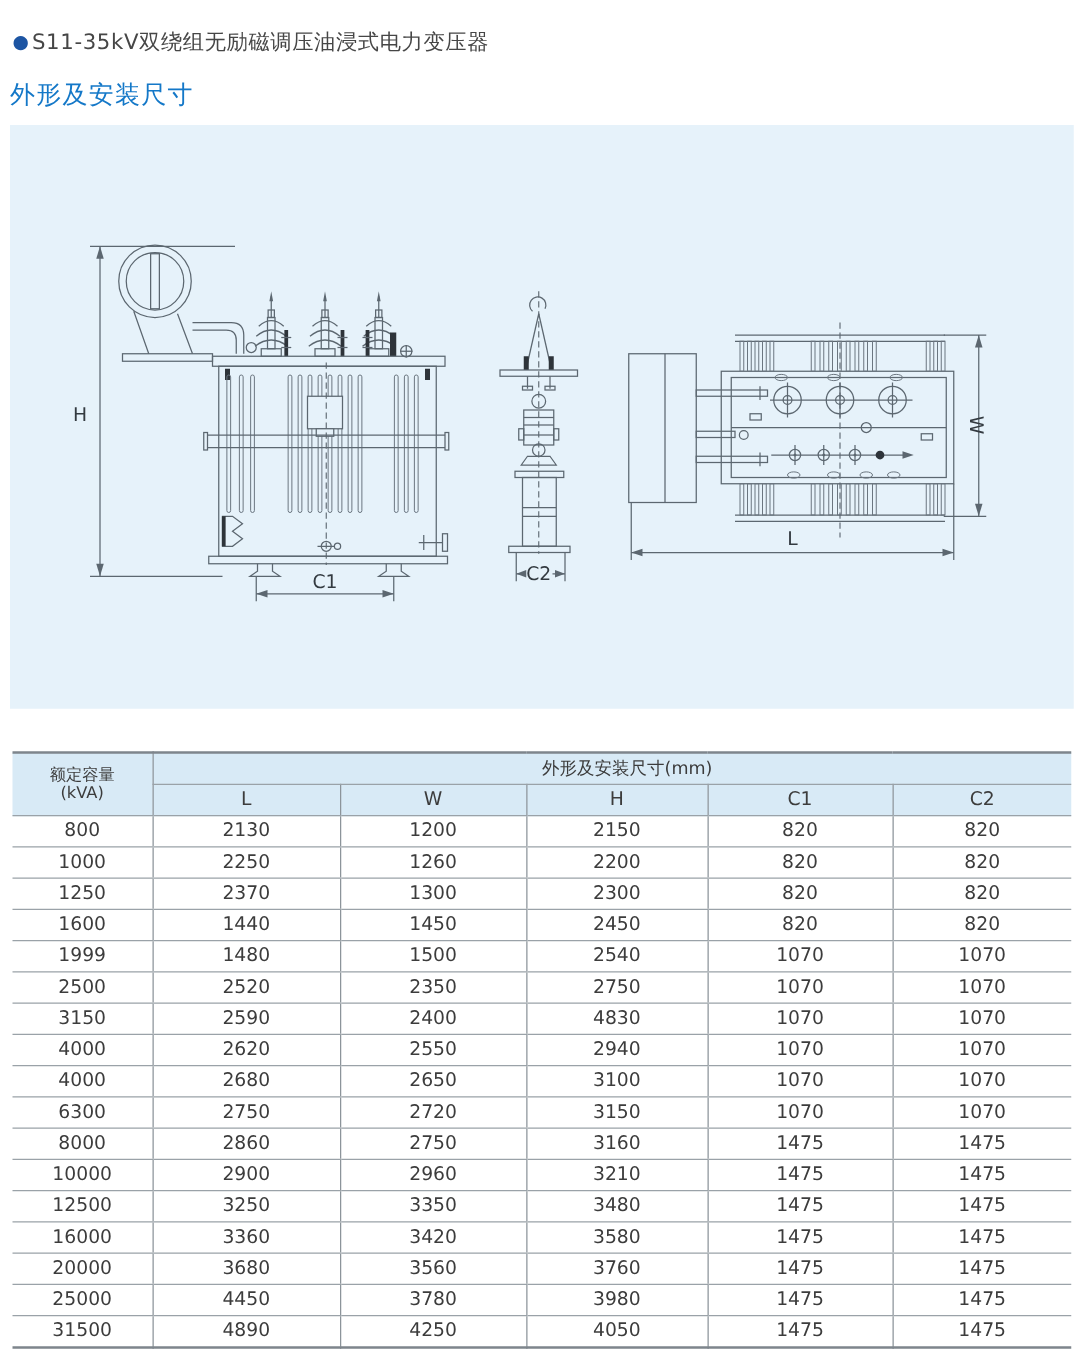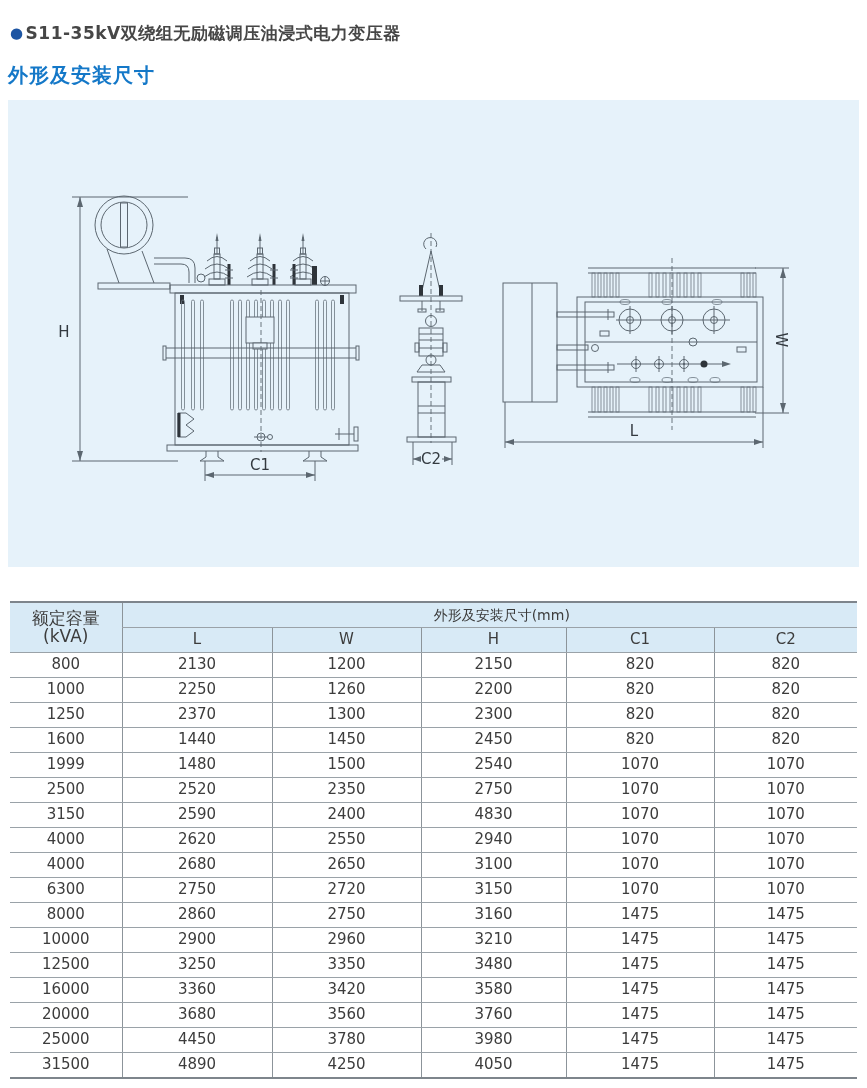--- a/index.html
+++ b/index.html
@@ -3,26 +3,26 @@
 <meta charset="utf-8">
 <style>
   html,body{margin:0;padding:0;background:#ffffff;}
   body{
     width:867px;height:1088px;position:relative;overflow:hidden;
     font-family:"DejaVu Sans","Liberation Sans",sans-serif;
     -webkit-font-smoothing:antialiased;
   }
   .doc-title{
     position:absolute;left:10px;top:22px;width:840px;
-    font-size:17px;font-weight:bold;color:#464646;letter-spacing:.5px;
+    font-size:17px;font-weight:normal;color:#464646;letter-spacing:.5px;
   }
   .doc-title .bullet{color:#1d55a3;font-size:15px;margin-right:2px;vertical-align:1px;}
   .section-heading{
     position:absolute;left:8px;top:62px;width:400px;
-    font-size:20px;color:#1478c8;font-weight:700;letter-spacing:1px;
+    font-size:20px;color:#1478c8;font-weight:400;letter-spacing:1px;
   }
   .diagram-box{
     position:absolute;left:8px;top:100px;width:851px;height:467px;
     background:#e6f2fa;
   }
   .diagram-box svg{display:block;}
   svg .ln{stroke:#5c6770;stroke-width:1;fill:none;}
   svg .lnthin{stroke:#6b7680;stroke-width:.8;fill:none;}
   svg .fillc{fill:#5c6770;stroke:none;}
   svg .blk{fill:#2e343a;stroke:none;}
@@ -36,21 +36,21 @@
     font-size:15px;color:#3c3c3c;
   }
   .spec-table th,.spec-table td{
     height:24px;padding:0;text-align:center;vertical-align:middle;
     border-bottom:1px solid #9aa2a8;font-weight:normal;line-height:1.05;
   }
   .spec-table thead th{background:#d8eaf6;}
   .spec-table th.group-h{border-left:1px solid #8c949a;font-size:14px;padding-left:24px;}
   .spec-table #dim-row th{border-left:1px solid #8c949a;font-size:15px;}
   .spec-table tbody td + td{border-left:1px solid #8c949a;}
-  .cap-h{font-size:17px;}
+  .cap-h{font-size:13px;}
 </style>
 </head>
 <body>
 
 <div class="doc-title">
   <span class="bullet">●</span><span>S11-35kV双绕组无励磁调压油浸式电力变压器</span>
 </div>
 
 <div class="section-heading">外形及安装尺寸</div>
 

